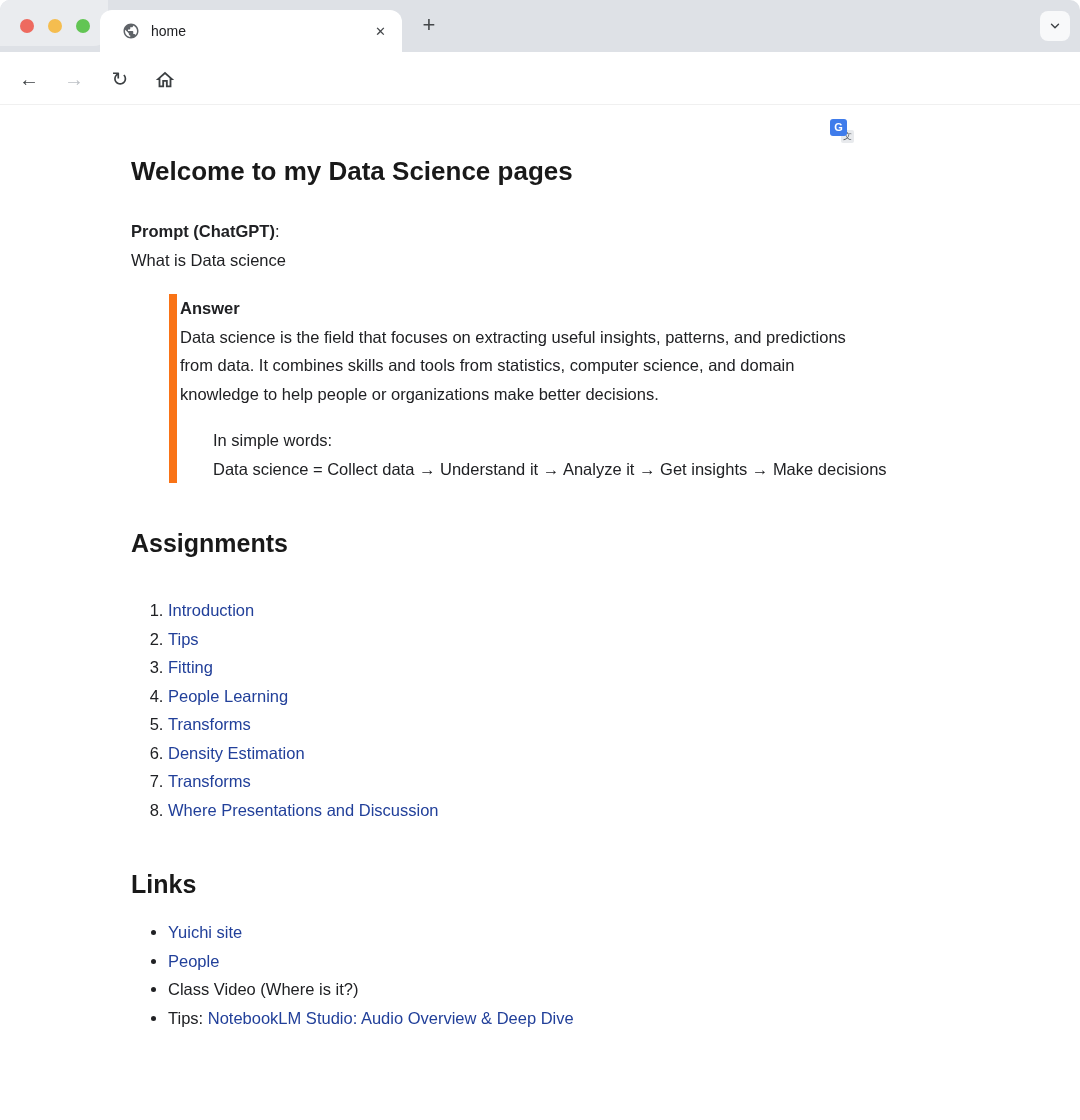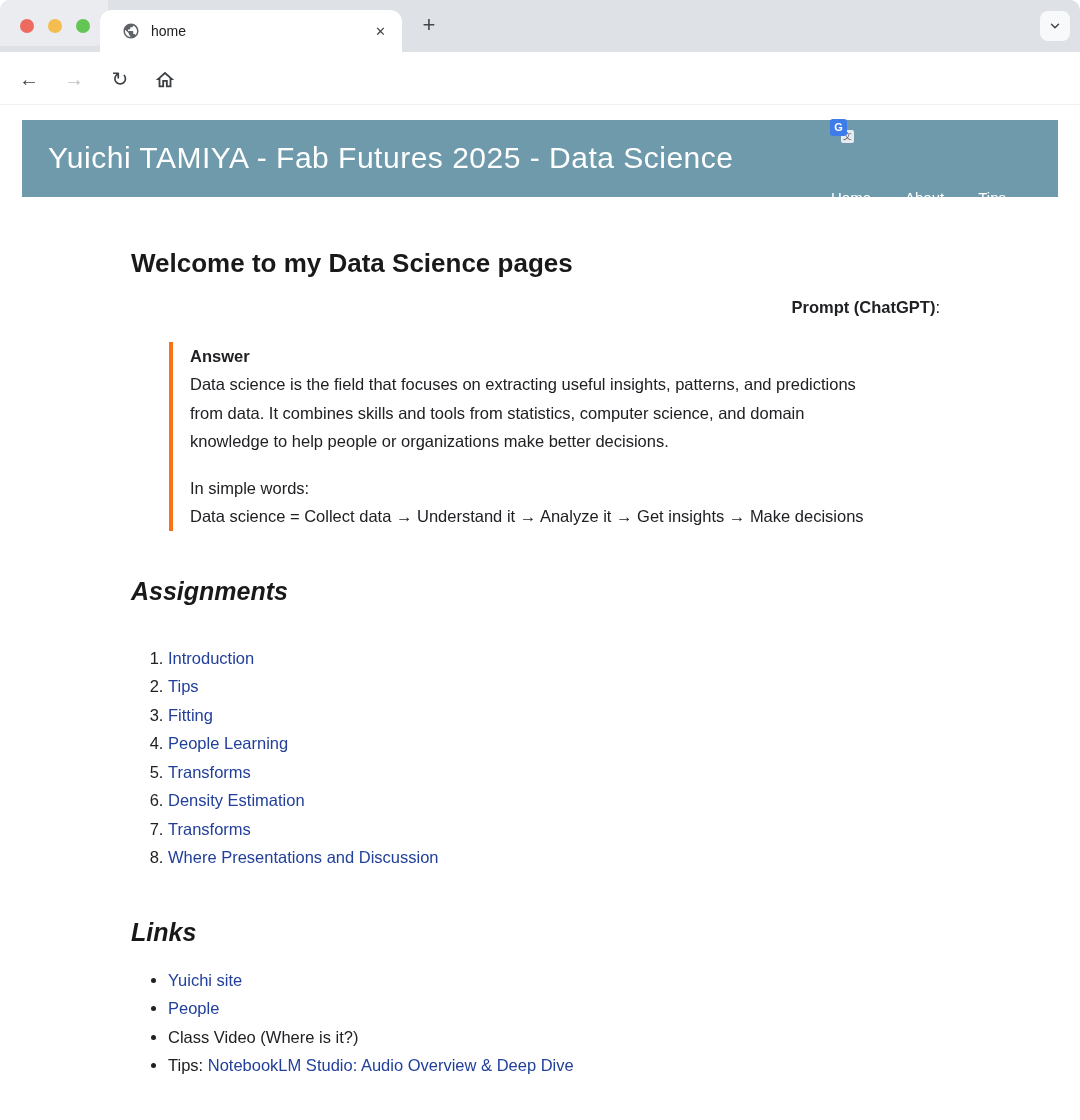--- a/index.html
+++ b/index.html
@@ -66,27 +66,27 @@
   .page { position:absolute; top:105px; left:0; width:1080px; height:1015px; background:#fff; }
   .banner { position:relative; margin:15px 22px 0 22px; height:77px;
             background:var(--banner,#6e9aac); overflow:hidden; }
   .banner .site-title { padding:21px 0 0 26px; color:#fff; font-size:30px;
                         font-weight:400; letter-spacing:.5px; white-space:nowrap; }
   .site-nav { position:absolute; top:69px; right:52px; display:flex; gap:34px; }
   .site-nav a { color:#fff; font-size:15px; text-decoration:none; }
 
   .content { margin:0 140px 0 131px; color:#202124; font-size:16.5px; line-height:28.5px; }
   h1.page-h1 { margin-top:46px; font-size:26px; line-height:40px; font-weight:bold; color:#191919; }
-  .prompt-block { margin-top:10px;text-align:right; }
+  .prompt-block { margin-top:26px; }
   .prompt-line b { font-weight:bold; }
-  blockquote.answer { margin-top:20px; margin-left:38px; border-left:4px solid #f97316;
-                      padding-left:17px; }
+  blockquote.answer { margin-top:20px; margin-left:38px; border-left:8px solid #f97316;
+                      padding-left:3px; }
   blockquote.answer p { white-space:pre-line; }
-  blockquote.answer .p2 { margin-top:18px; }
-  h2.sec { margin-top:44px; font-size:25px; line-height:32px; font-weight:bold; color:#191919;font-style:italic; }
+  blockquote.answer .p2 { margin-top:18px;margin-left:33px; }
+  h2.sec { margin-top:44px; font-size:25px; line-height:32px; font-weight:bold; color:#191919; }
   ol.assign { margin-top:37px; padding-left:37px; }
   ul.links { margin-top:18px; padding-left:37px; }
   ol.assign li, ul.links li { line-height:28.5px; }
   a.doclink { color:var(--link,#22409a); text-decoration:none; }
 
   svg { display:block; }
 </style>
 </head>
 <body>
 
@@ -155,34 +155,27 @@
       </svg>
     </div>
 
     <div class="sep"></div>
     <div class="avatar" style="background: rgb(125, 92, 198);">Y</div>
     <div class="dots">⋮</div>
   </div>
 
   <div class="page">
 
-    <div class="banner">
-      <div class="site-title">Yuichi TAMIYA - Fab Futures 2025 - Data Science</div>
-      <div class="site-nav">
-          <a href="#">Home</a>
-          <a href="#">About</a>
-          <a href="#">Tips</a>
-        </div>
-    </div>
 
     <div class="content">
       <h1 class="page-h1">Welcome to my Data Science pages</h1>
 
       <div class="prompt-block">
         <div class="prompt-line"><b>Prompt (ChatGPT)</b><span>:</span></div>
+        <div>What is Data science</div>
       </div>
 
       <blockquote class="answer">
         <p class="p1"><b>Answer</b>
 <span>Data science is the field that focuses on extracting useful insights, patterns, and predictions
 from data. It combines skills and tools from statistics, computer science, and domain
 knowledge to help people or organizations make better decisions.</span></p>
         <p class="p2">In simple words:
 Data science = Collect data → Understand it → Analyze it → Get insights → Make decisions</p>
       </blockquote>

